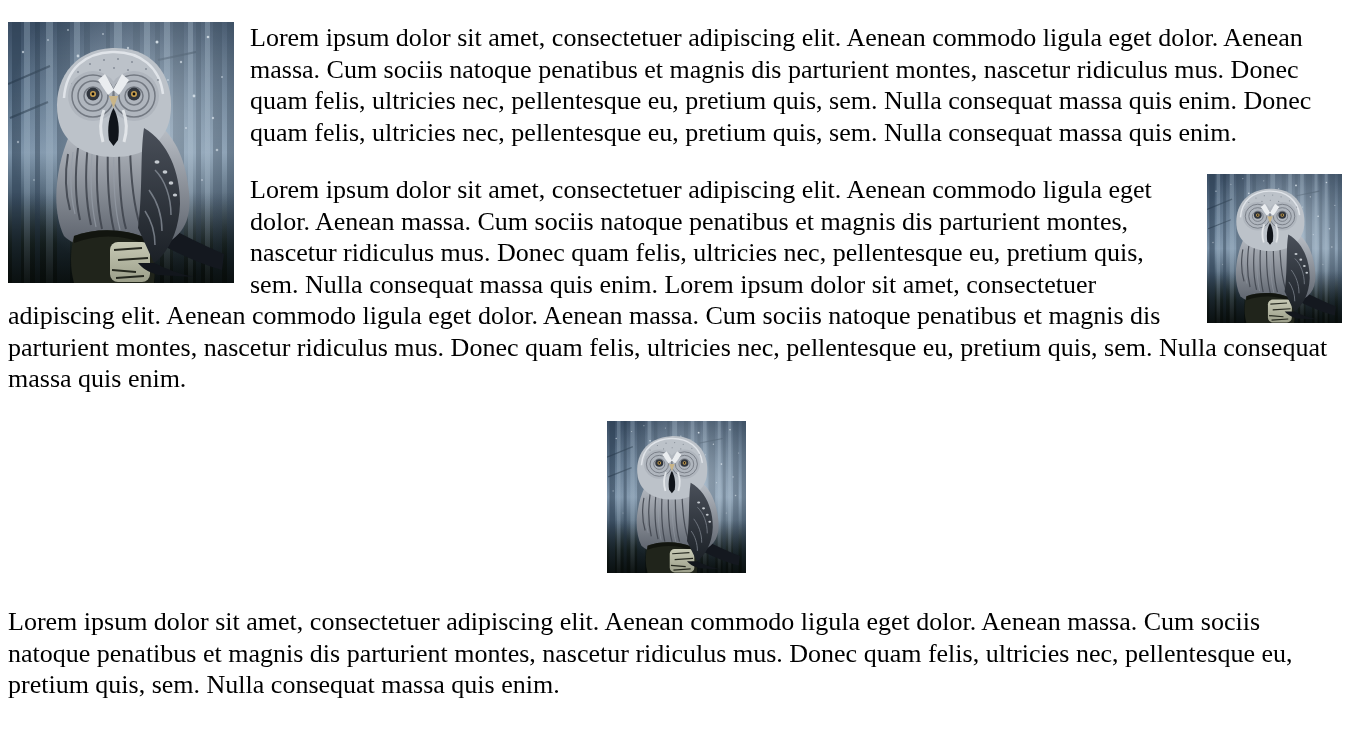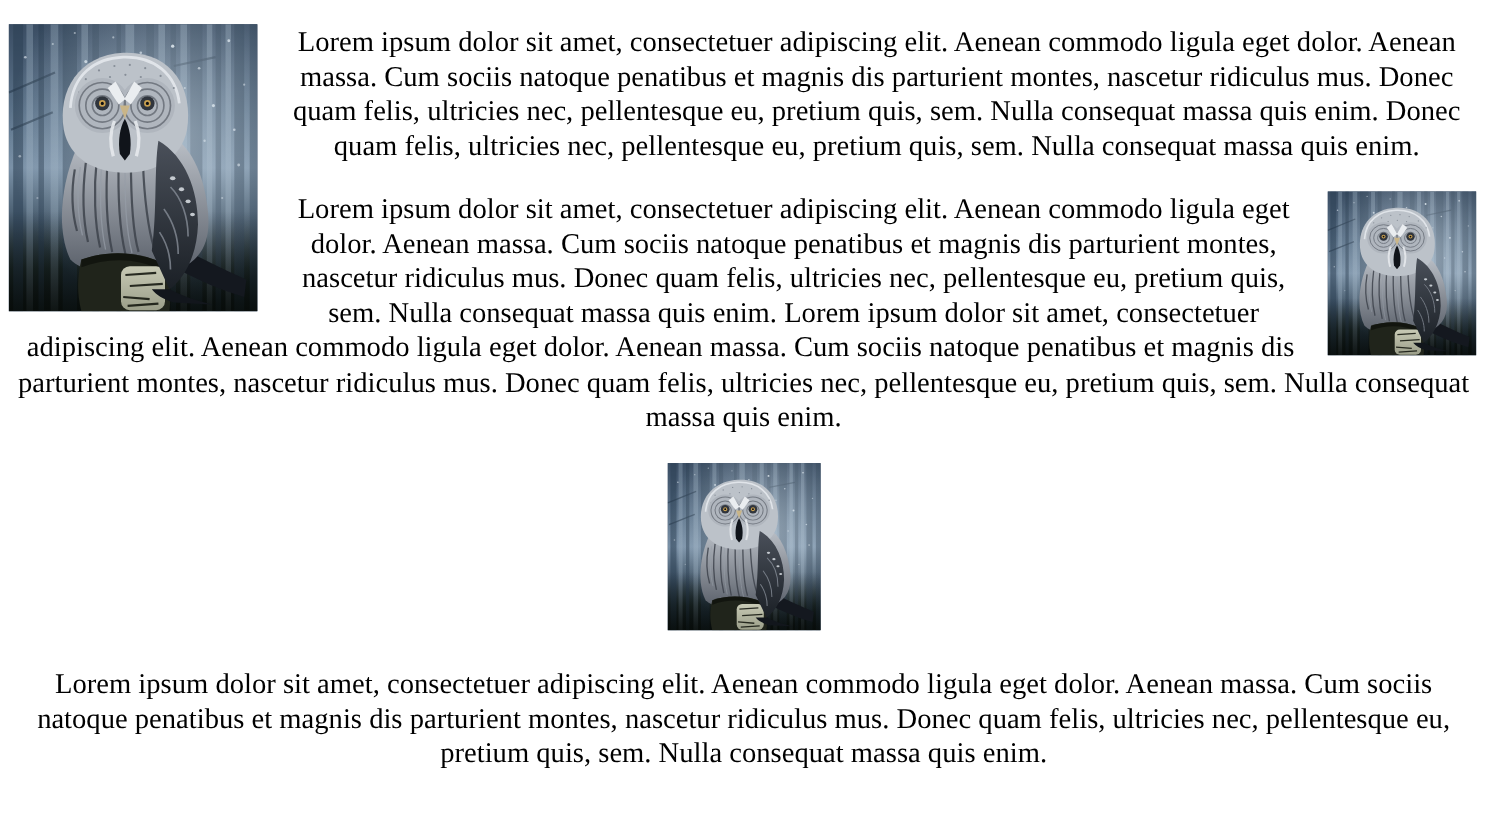--- a/index.html
+++ b/index.html
@@ -6,21 +6,21 @@
     background: #ffffff;
     color: #000000;
   }
   body {
     margin: 0;
     padding: 8px;
     font-family: "Liberation Serif", "DejaVu Serif", serif;
     font-size: 26px;
     line-height: 31.5px;
   }
-  p { margin: 26px 0; text-align: center; }
+  p { margin: 26px 0; }
   p.first { margin-top: 14px; }
   .owl-photo { display: inline-block; background: #3a4d63; }
   .owl-left {
     float: left;
     width: 226px; height: 261px;
     margin: 0 16px 10px 0;
   }
   .owl-right {
     float: right;
     width: 135px; height: 149px;

